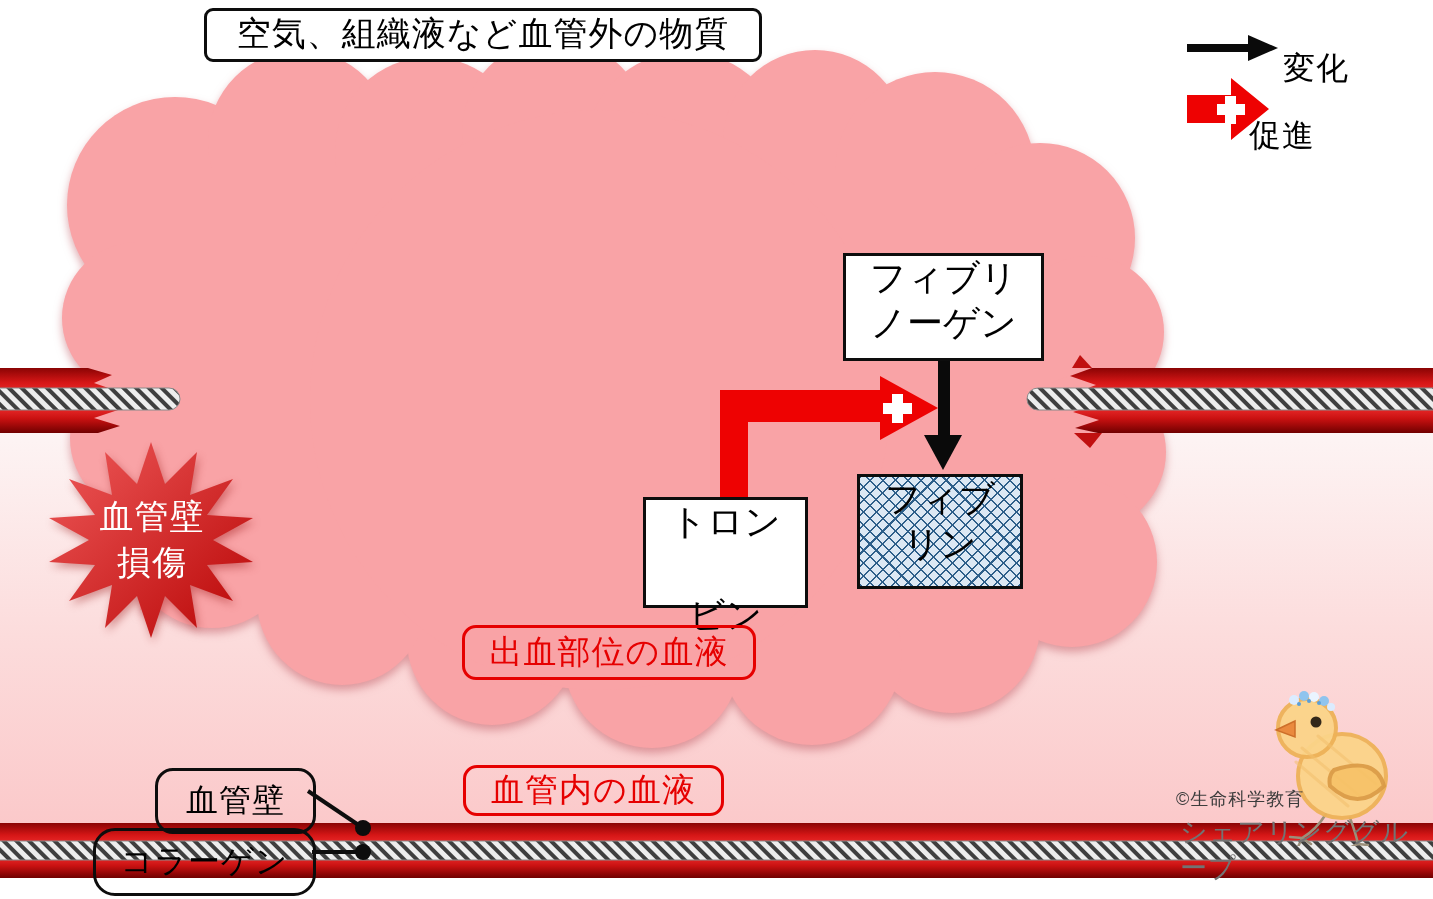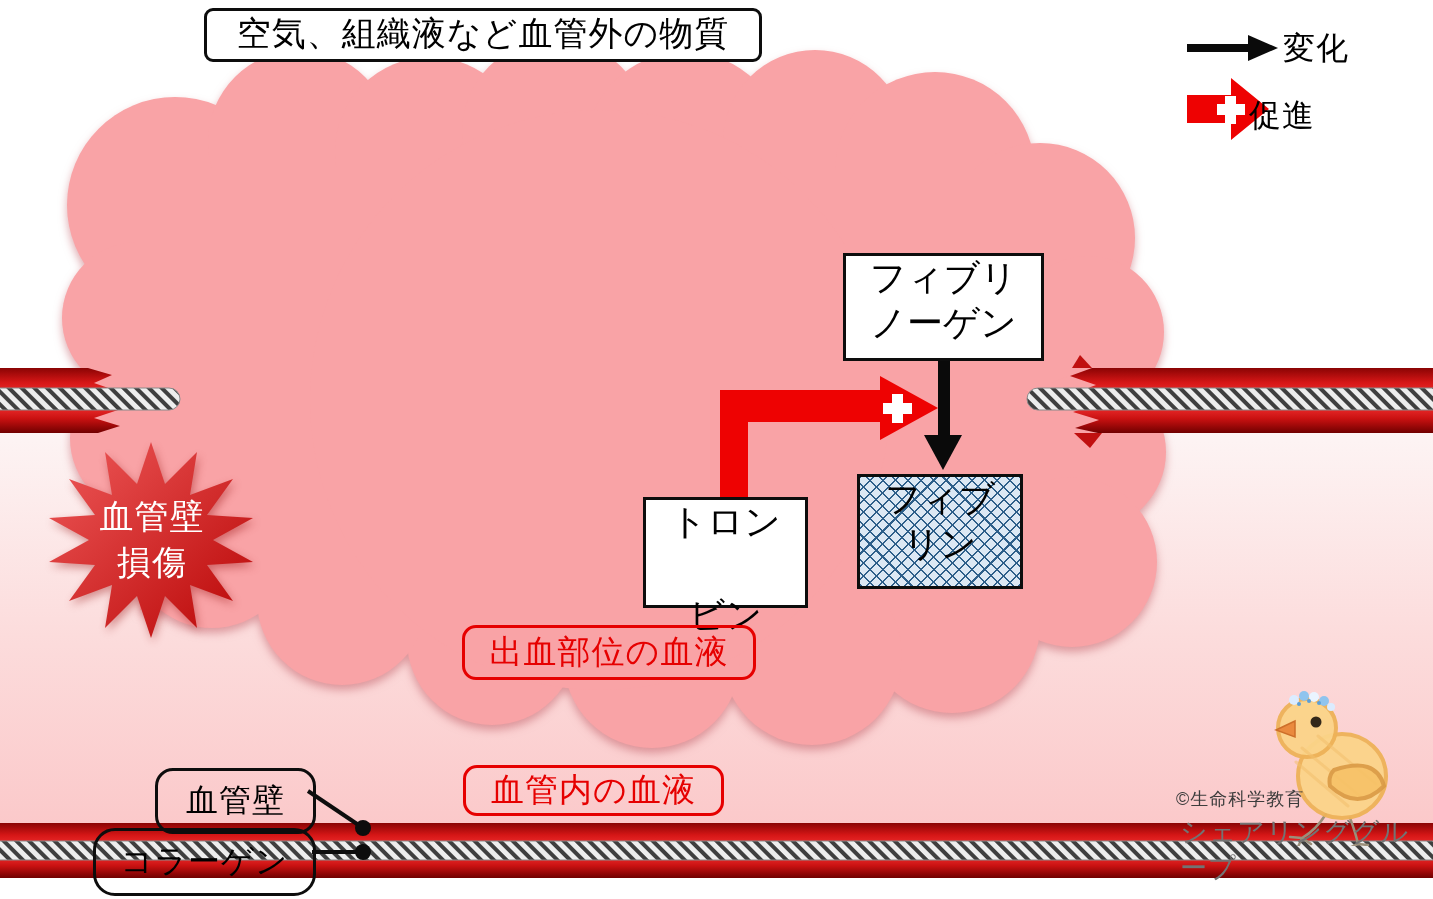--- a/index.html
+++ b/index.html
@@ -39,21 +39,21 @@
     display:flex;align-items:center;justify-content:center;font-size:33px;letter-spacing:1px;
   }
   .tag-bleeding{left:462px;top:613px;width:288px;height:49px;margin-top:12px;}
   .tag-vessel-blood{left:463px;top:765px;width:255px;height:45px;}
   .outline-tag{
     border:3px solid #0d0d0d;border-radius:18px;background:transparent;
     display:flex;align-items:center;justify-content:center;font-size:32px;letter-spacing:1px;
   }
   .tag-vessel-wall{left:155px;top:768px;width:155px;height:60px;}
   .tag-collagen{left:93px;top:828px;width:217px;height:62px;border-radius:22px;}
-  .legend-label{font-size:32px;letter-spacing:1px;}
+  .legend-label{font-size:32px;letter-spacing:1px;margin-top:20px;}
   .legend-change-arrow{left:1185px;top:33px;}
   .legend-change-label{left:1283px;top:27px;}
   .legend-promote-arrow{left:1187px;top:76px;}
   .legend-promote-label{left:1249px;top:94px;text-align:center;}
   .credit-line1{left:1176px;top:787px;font-size:18px;color:#3c3c3c;letter-spacing:1px;}
   .credit-line2{left:1180px;top:814px;font-size:27px;color:#737373;letter-spacing:1px;}
   .burst-text{fill:#ffffff;font-size:34px;font-weight:500;letter-spacing:1px;}
 </style>
 </head>
 <body>

